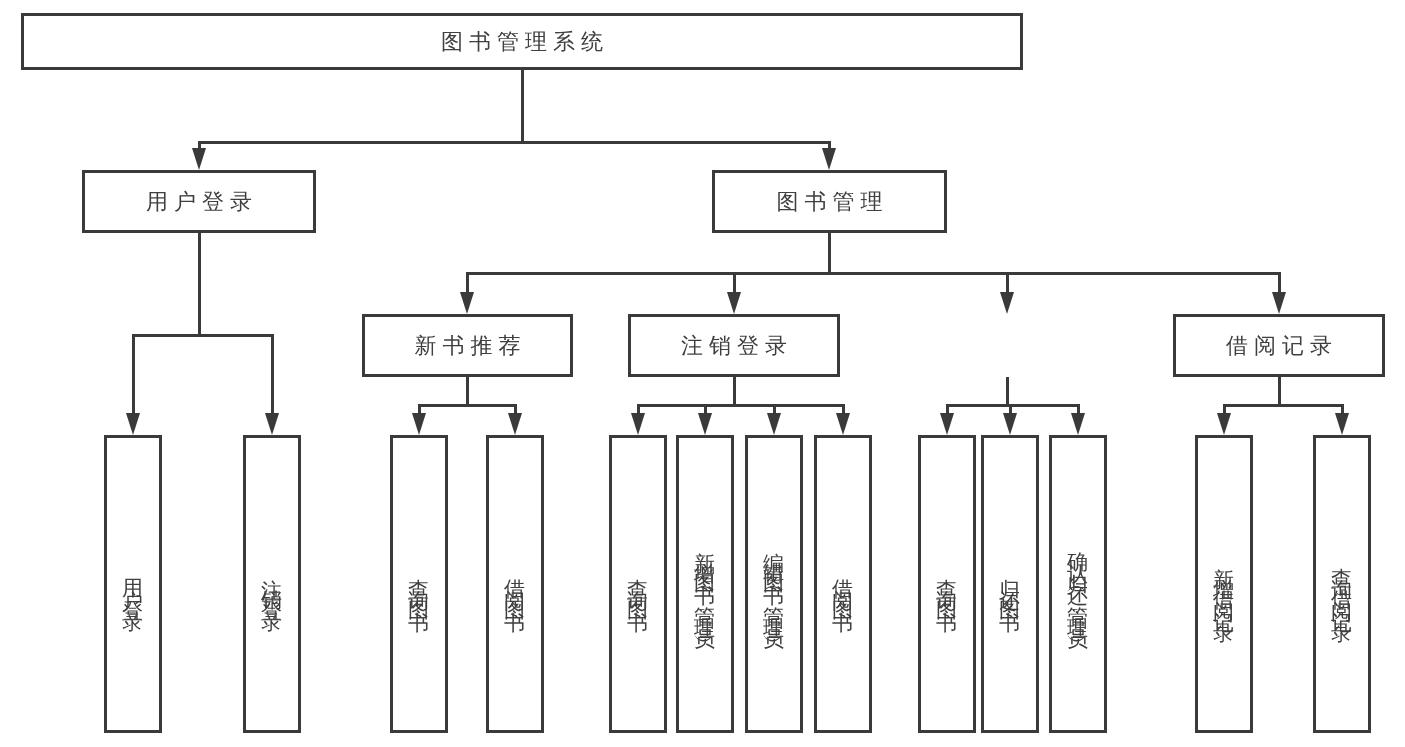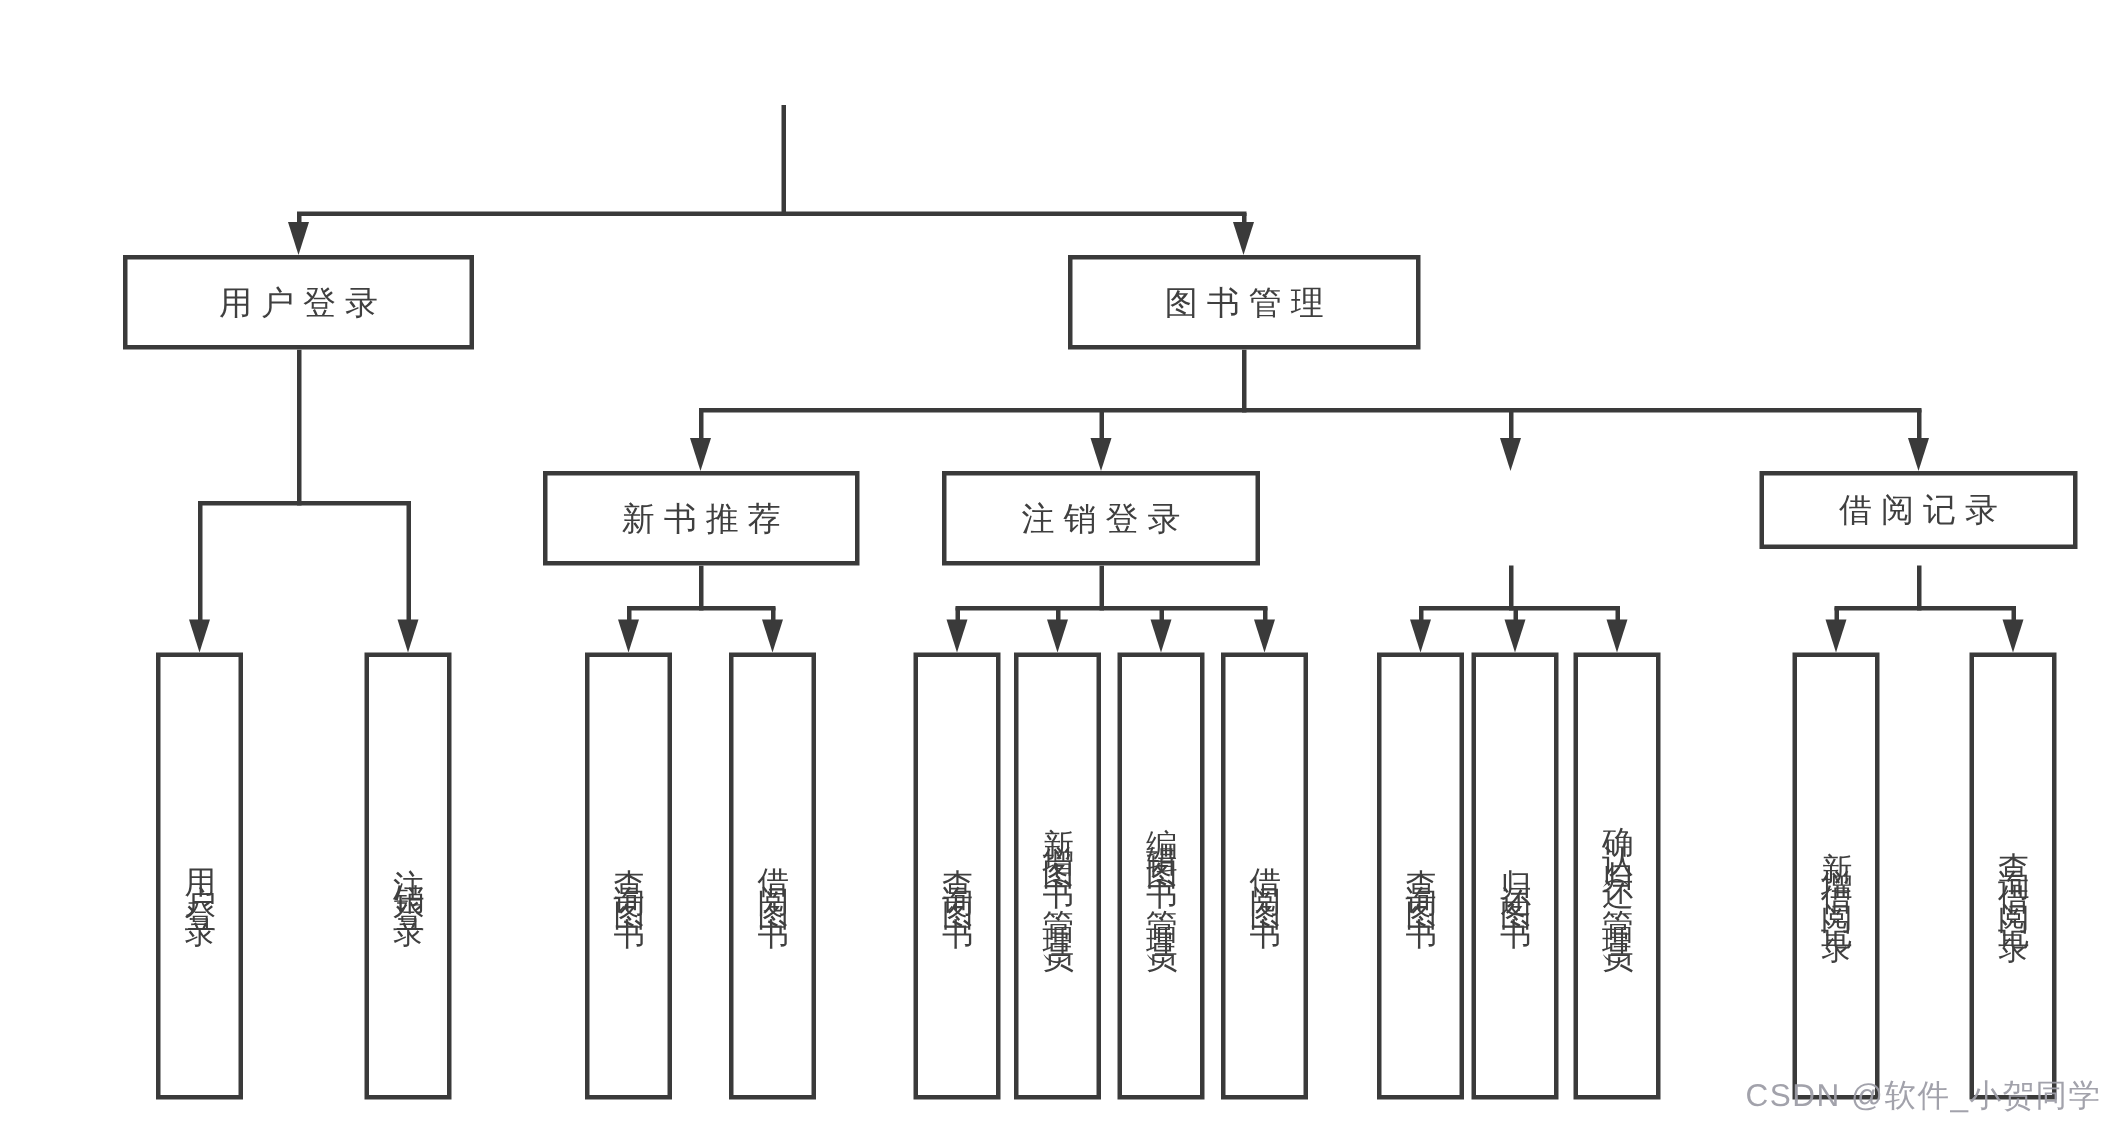--- a/index.html
+++ b/index.html
@@ -18,21 +18,21 @@
     font-size:21px;letter-spacing:11px;line-height:1;white-space:nowrap;
   }
   .leaf{top:435px;width:58px;height:298px;}
   
   .b-root   {left:21px; top:13px; width:1002px;height:57px;}
   .b-login  {left:82px; top:170px;width:234px; height:63px;}
   .b-mgmt   {left:712px;top:170px;width:235px; height:63px;}
   .b-newbook{left:362px;top:314px;width:211px; height:63px;text-align:center;}
   .b-borrow {left:628px;top:314px;width:212px; height:63px;}
   .b-current{left:902px;top:314px;width:210px; height:63px;}
-  .b-records{left:1173px;top:314px;width:212px;height:52px;}
+  .b-records{left:1173px;top:314px;width:212px;height:63px;}
   .b-user-login{left:104px;}
   .b-logout    {left:243px;}
   .b-nb-query  {left:390px;}
   .b-nb-borrow {left:486px;}
   .b-bb-query  {left:609px;}
   .b-bb-add    {left:676px;}
   .b-bb-edit   {left:745px;}
   .b-bb-borrow {left:814px;}
   .b-cb-query  {left:918px;}
   .b-cb-return {left:981px;}
@@ -49,20 +49,23 @@
   .watermark{
     position:absolute;right:4px;top:716px;z-index:6;
     font-size:21px;color:rgba(157,157,167,0.95);letter-spacing:1px;white-space:nowrap;
   }
 </style>
 </head>
 <body>
 
 <div class="canvas">
 
+  <div class="box b-root">
+    <span class="htext">图书管理系统</span>
+  </div>
 
   <div class="box b-login">
     <span class="htext">用户登录</span>
   </div>
   <div class="box b-mgmt">
     <span class="htext">图书管理</span>
   </div>
 
   <div class="box b-newbook">
     <span class="htext">新书推荐</span>
@@ -162,14 +165,13 @@
       <div class="vline" style="left: 1009px; top: 405px; width: 3px; height: 10px;"></div>
       <div class="arrowhead" style="left: 1003px; top: 413px;"></div>
       <div class="vline" style="left: 1077px; top: 405px; width: 3px; height: 10px;"></div>
       <div class="arrowhead" style="left: 1071px; top: 413px;"></div>
       <div class="vline" style="left: 1223px; top: 405px; width: 3px; height: 10px;"></div>
       <div class="arrowhead" style="left: 1217px; top: 413px;"></div>
       <div class="vline" style="left: 1341px; top: 405px; width: 3px; height: 10px;"></div>
       <div class="arrowhead" style="left: 1335px; top: 413px;"></div>
     </div>
 
-  <div class="watermark">CSDN @软件_小贺同学</div>
 </div>
 
 </body></html>

